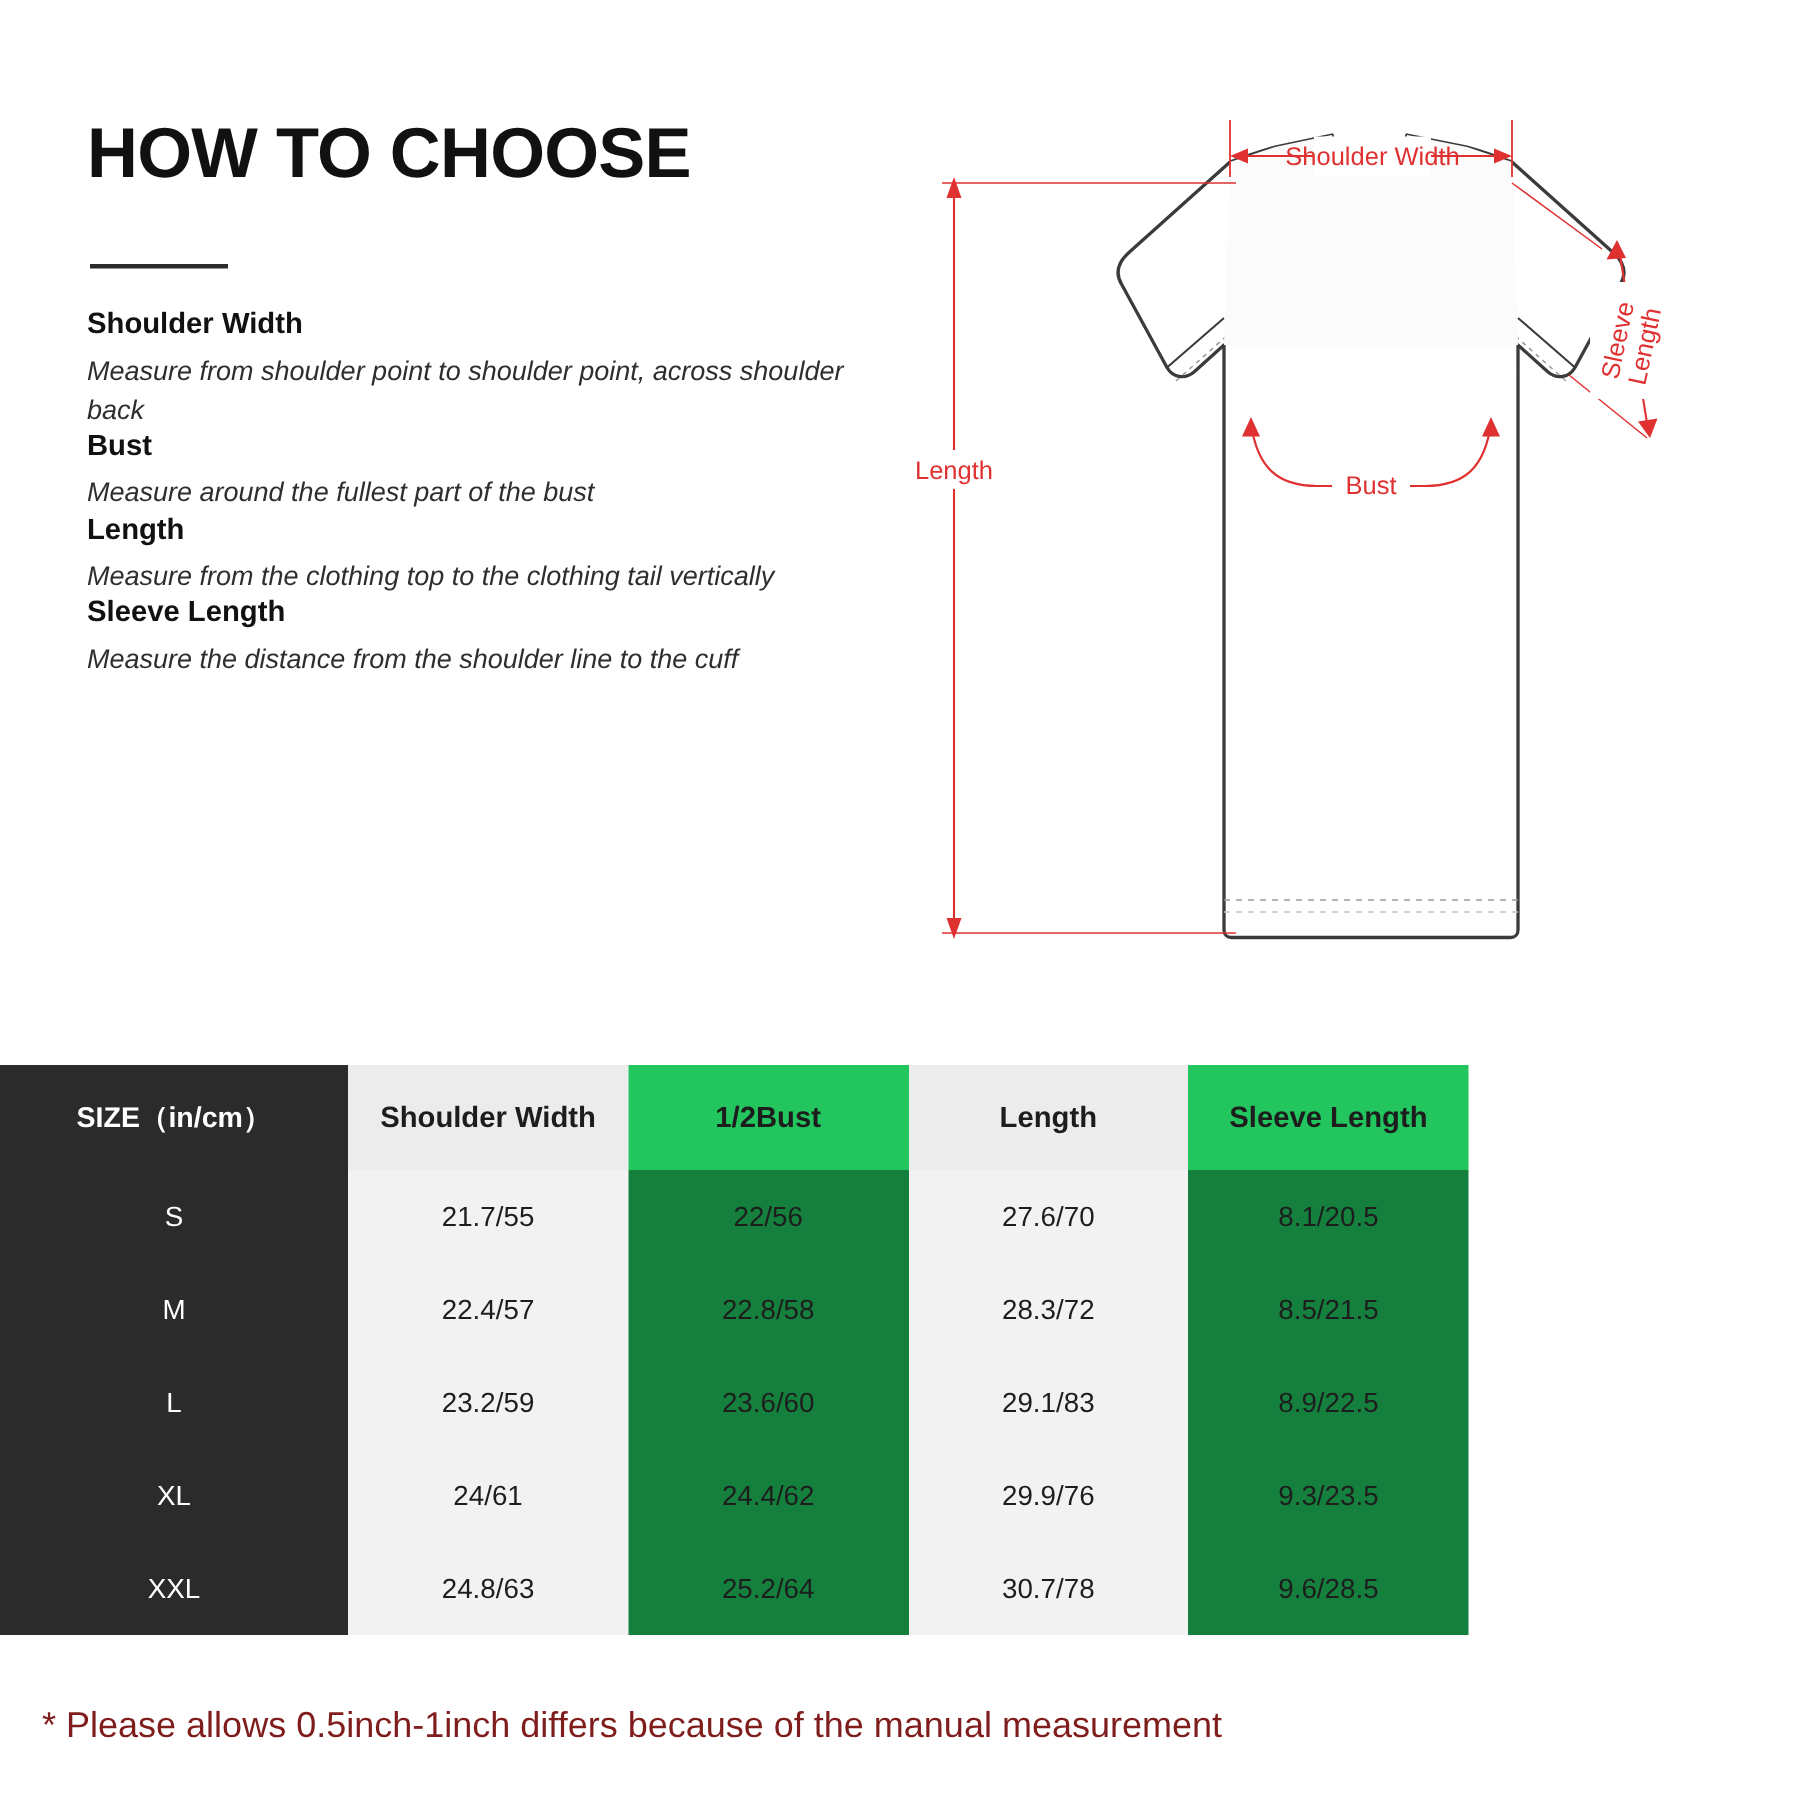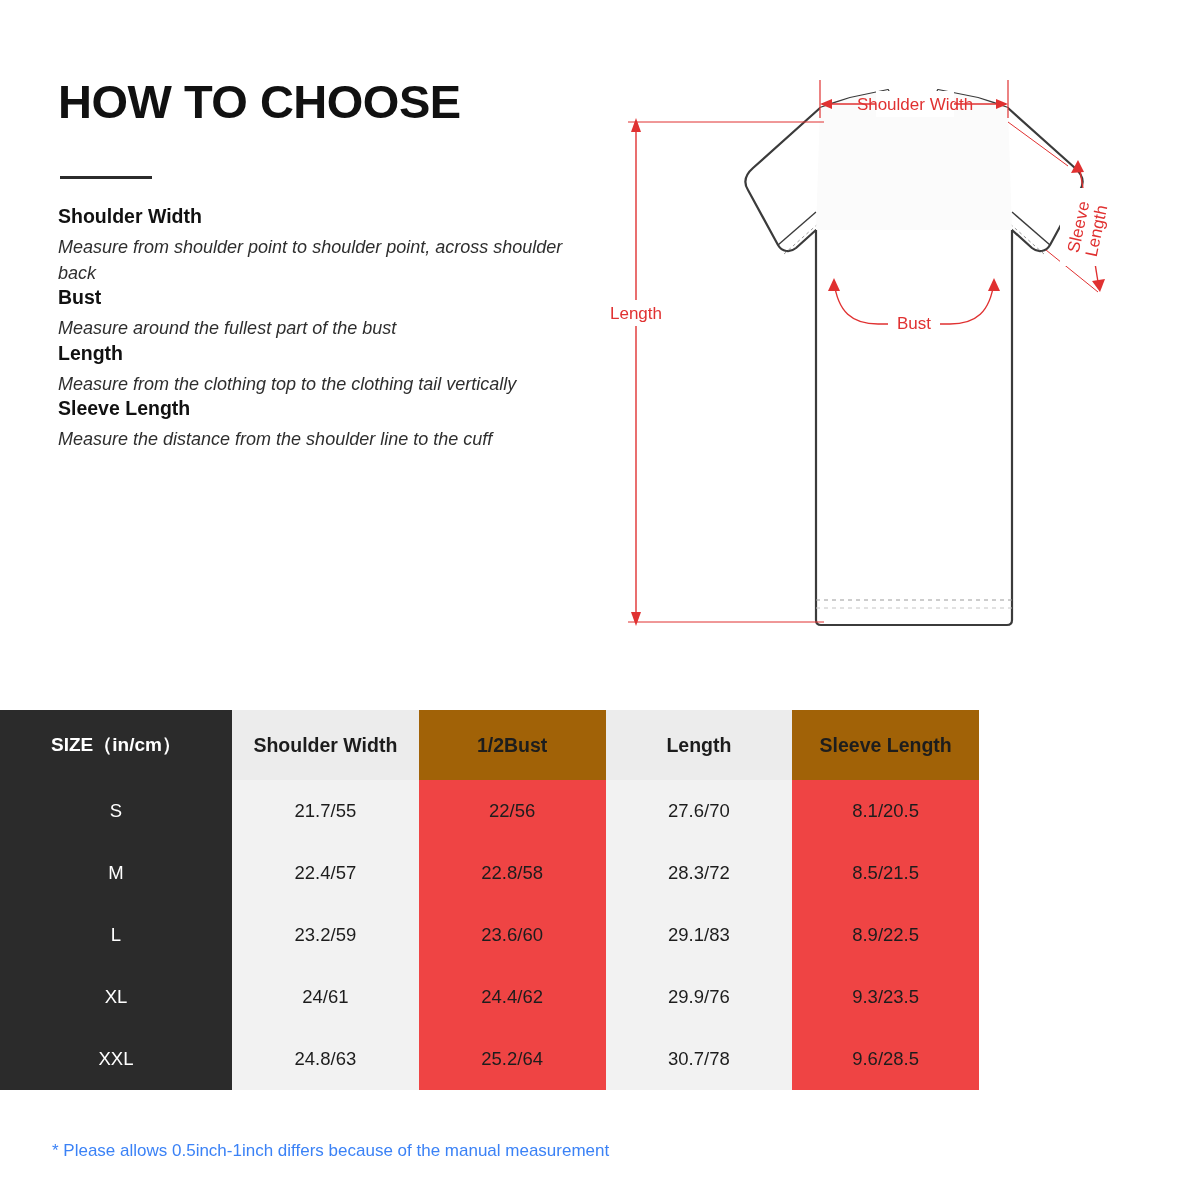--- a/index.html
+++ b/index.html
@@ -113,39 +113,39 @@
     color: #ffffff;
     width: 232px;
   }
   table.size-table th.size-head {
     font-weight: bold;
     font-size: 19px;
   }
 
   
   .col-a { background: #f2f2f2; }
-  .col-b { background: #ef4444; }
+  .col-b { background: #15803d; }
 
   thead .col-a, thead .col-b { background: #ececec; }
-  thead .col-b { background: #a16207; }
+  thead .col-b { background: #22c55e; }
 
   .footnote {
     position: absolute;
     left: 0;
     top: 1102px;
     width: 1200px;
     height: 98px;
     background: #ffffff;
     display: flex;
     align-items: center;
   }
   .footnote span {
-    font-size: 17px;
-    color: #3b82f6;
-    padding-left: 52px;
+    font-size: 24px;
+    color: #7f1d1d;
+    padding-left: 28px;
   }
 
   .label-red {
     fill: #e03131;
     font-family: "Liberation Sans", sans-serif;
     font-size: 17px;
   }
 </style>
 </head>
 <body>

